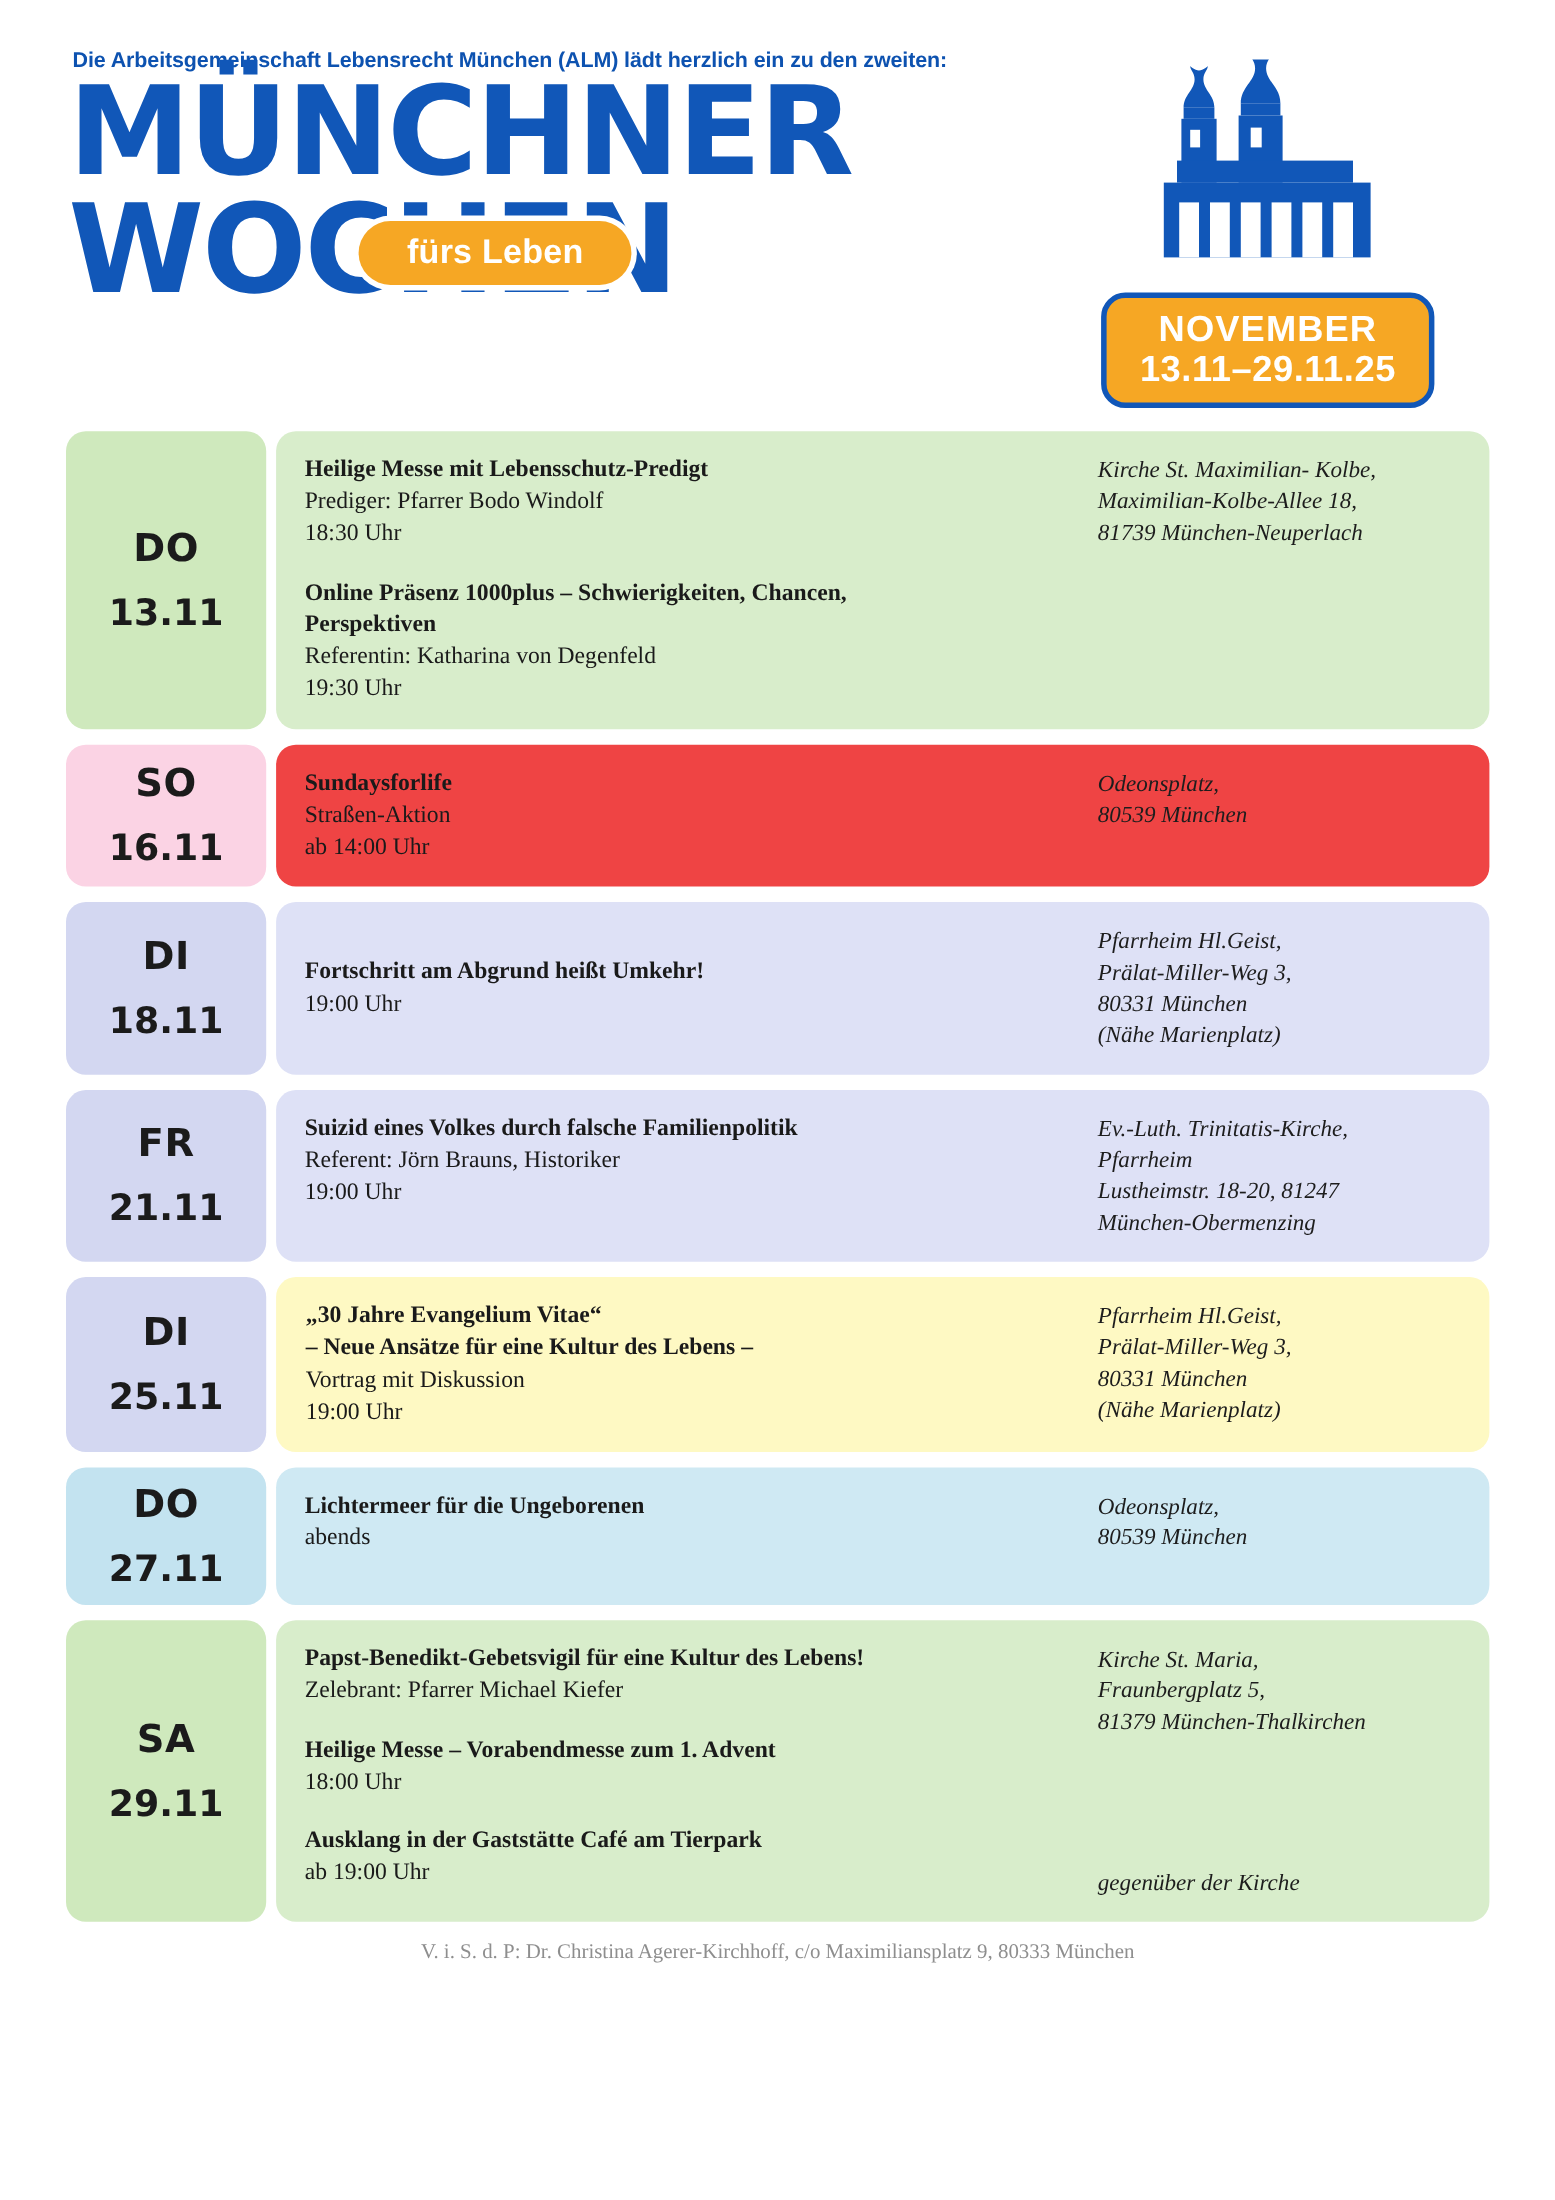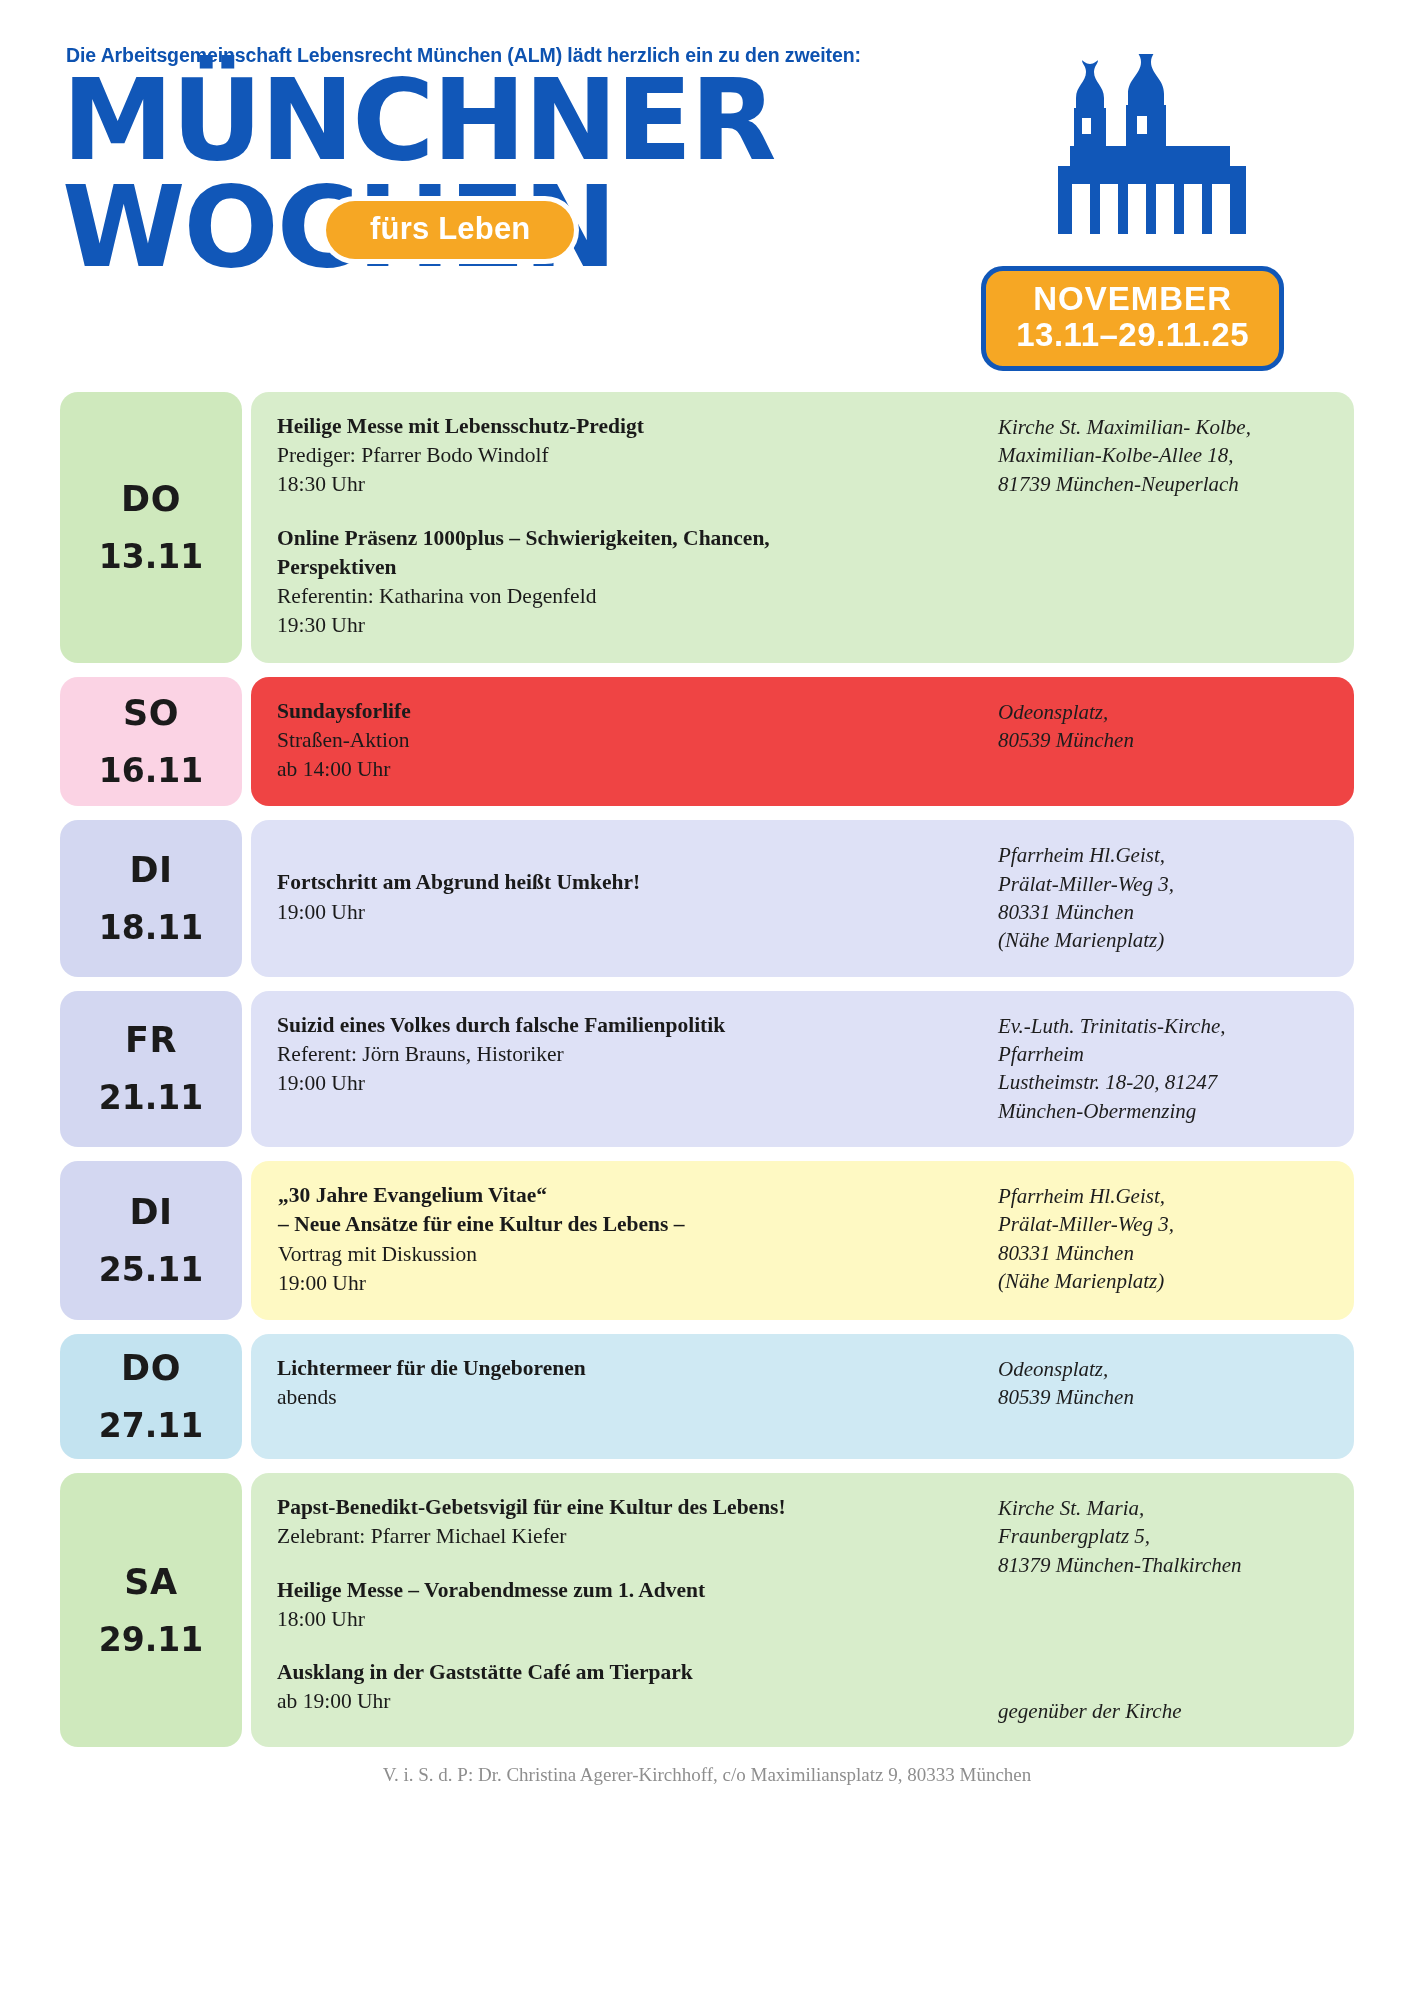--- a/index.html
+++ b/index.html
@@ -71,21 +71,21 @@
     position: absolute;
     right: 92px;
     top: 10px;
     width: 220px;
     height: 200px;
   }
 
   
   .month-badge {
     position: absolute;
-    right: 70px;
+    right: 50px;
     top: 222px;
     background: #f6a724;
     color: #ffffff;
     border: 5px solid #1157b8;
     border-radius: 22px;
     padding: 10px 30px 14px 30px;
     text-align: center;
     line-height: 1.08;
     min-width: 258px;
   }

